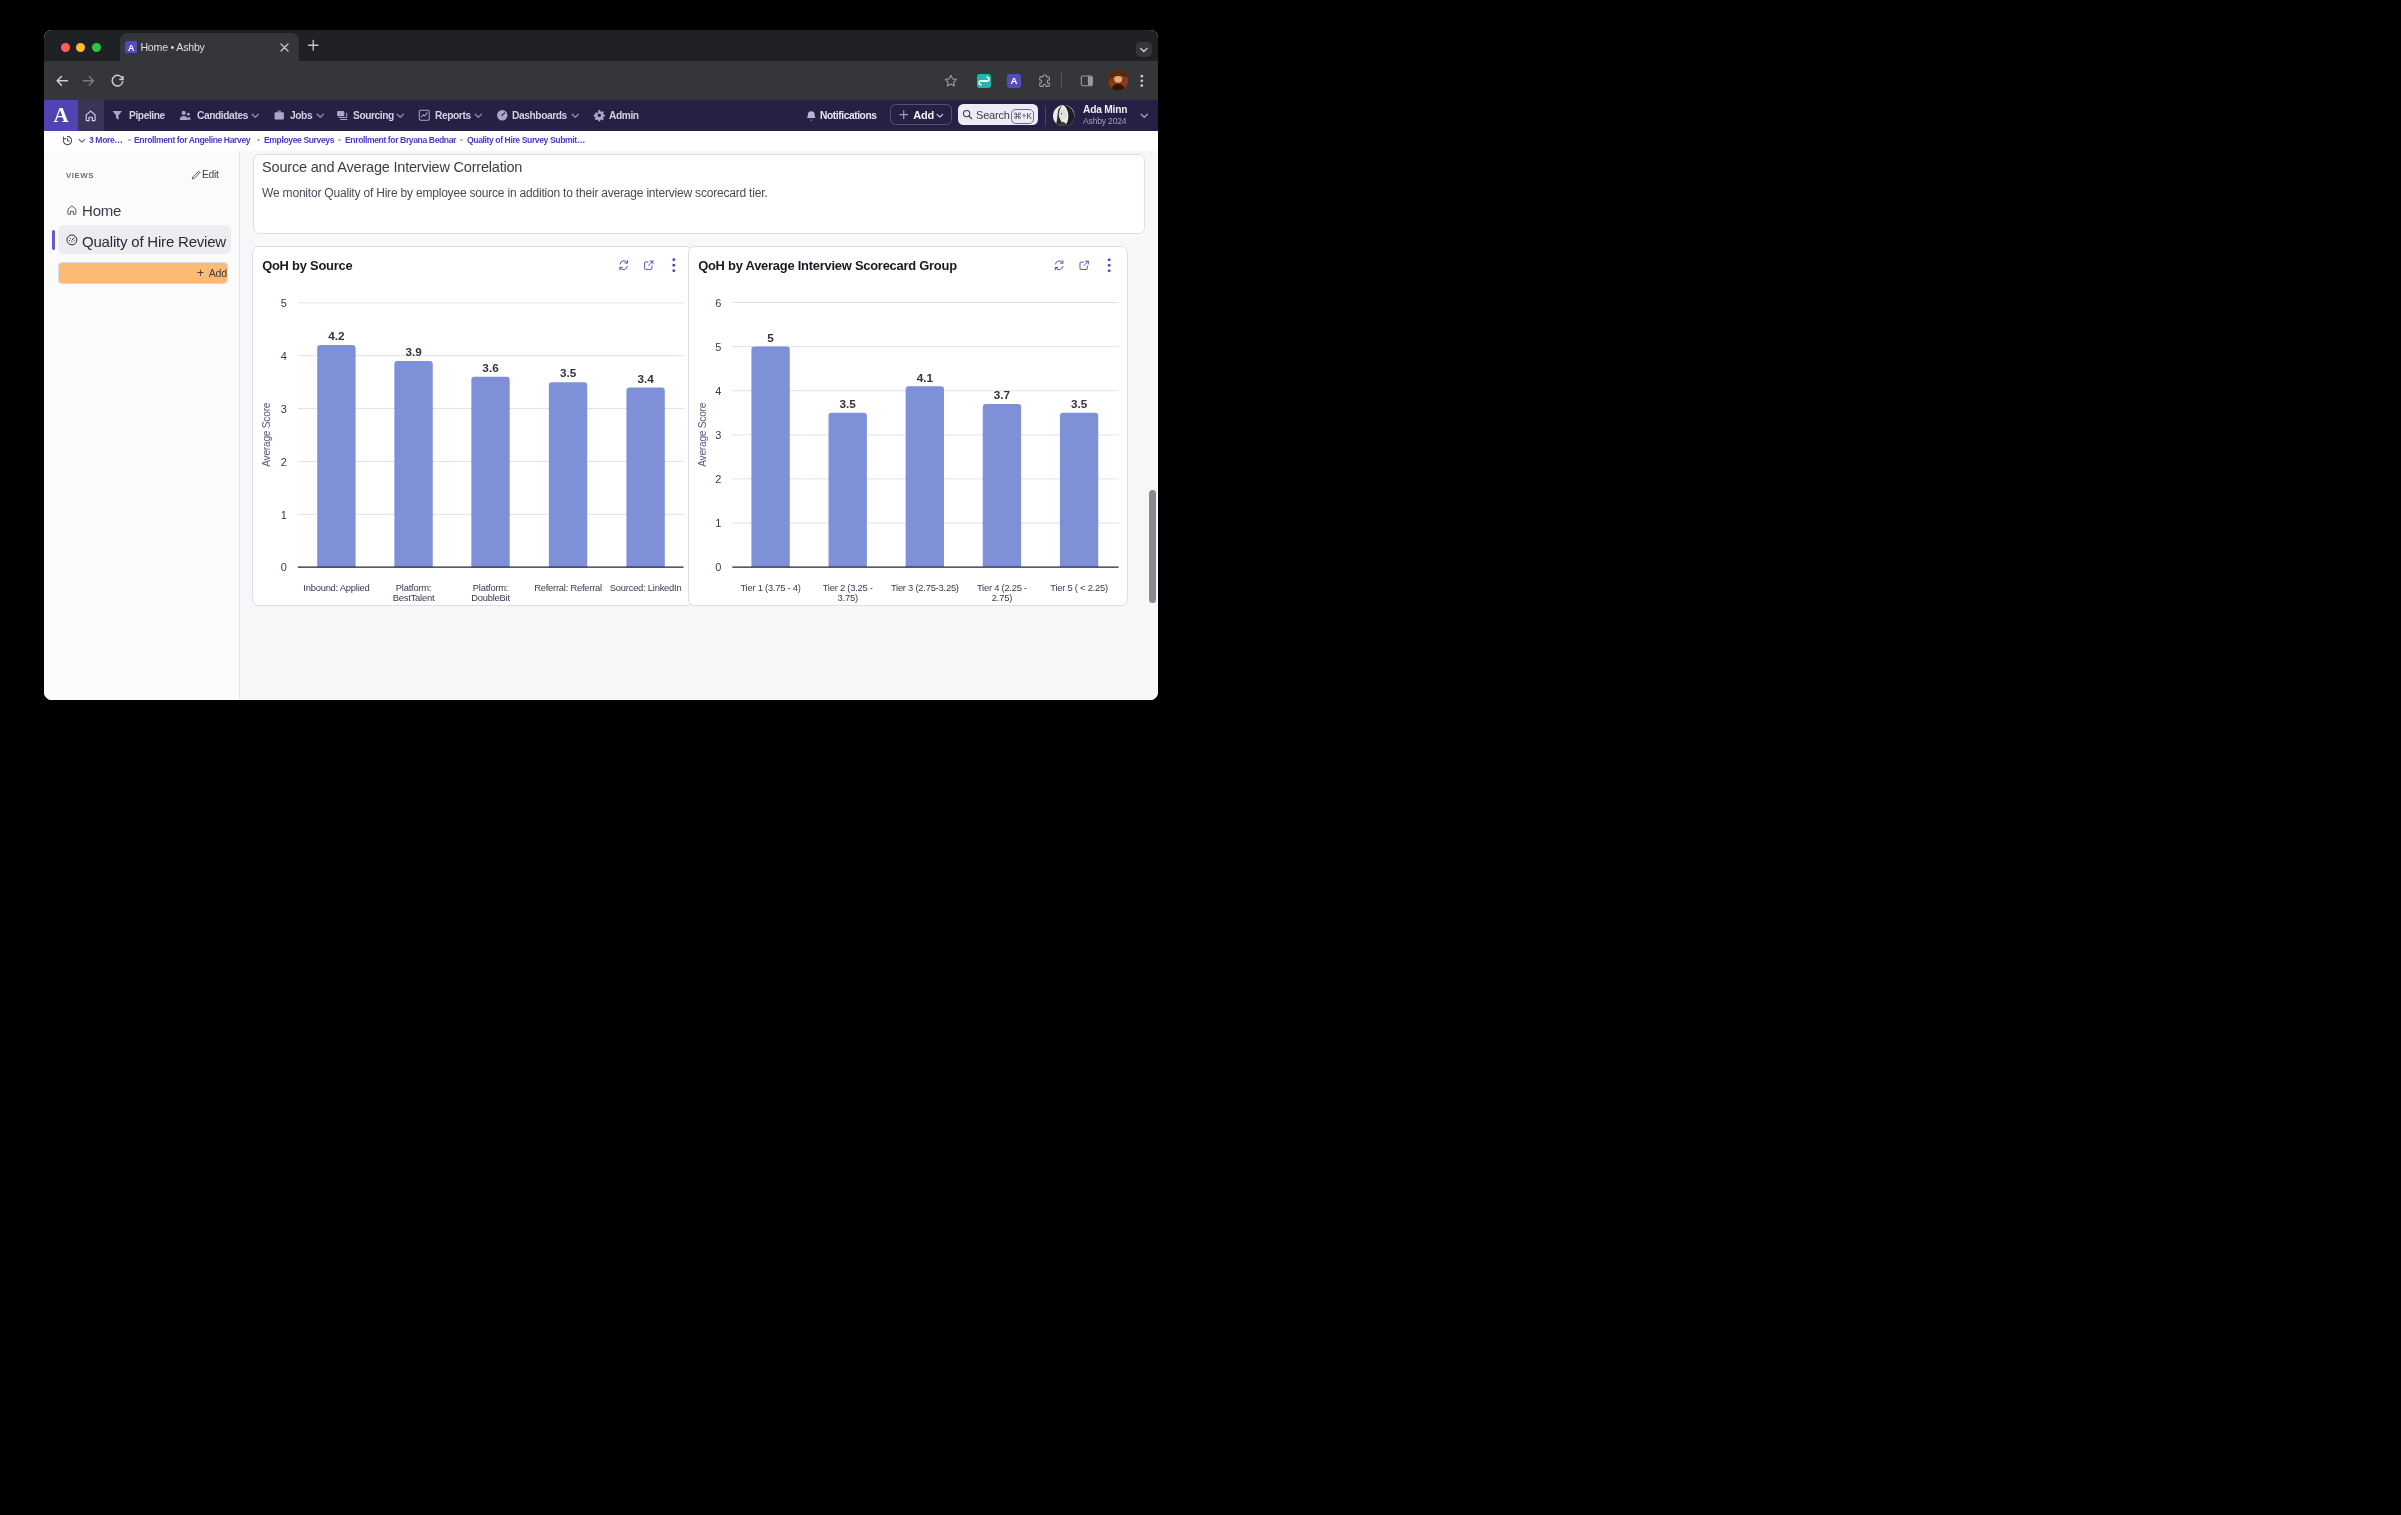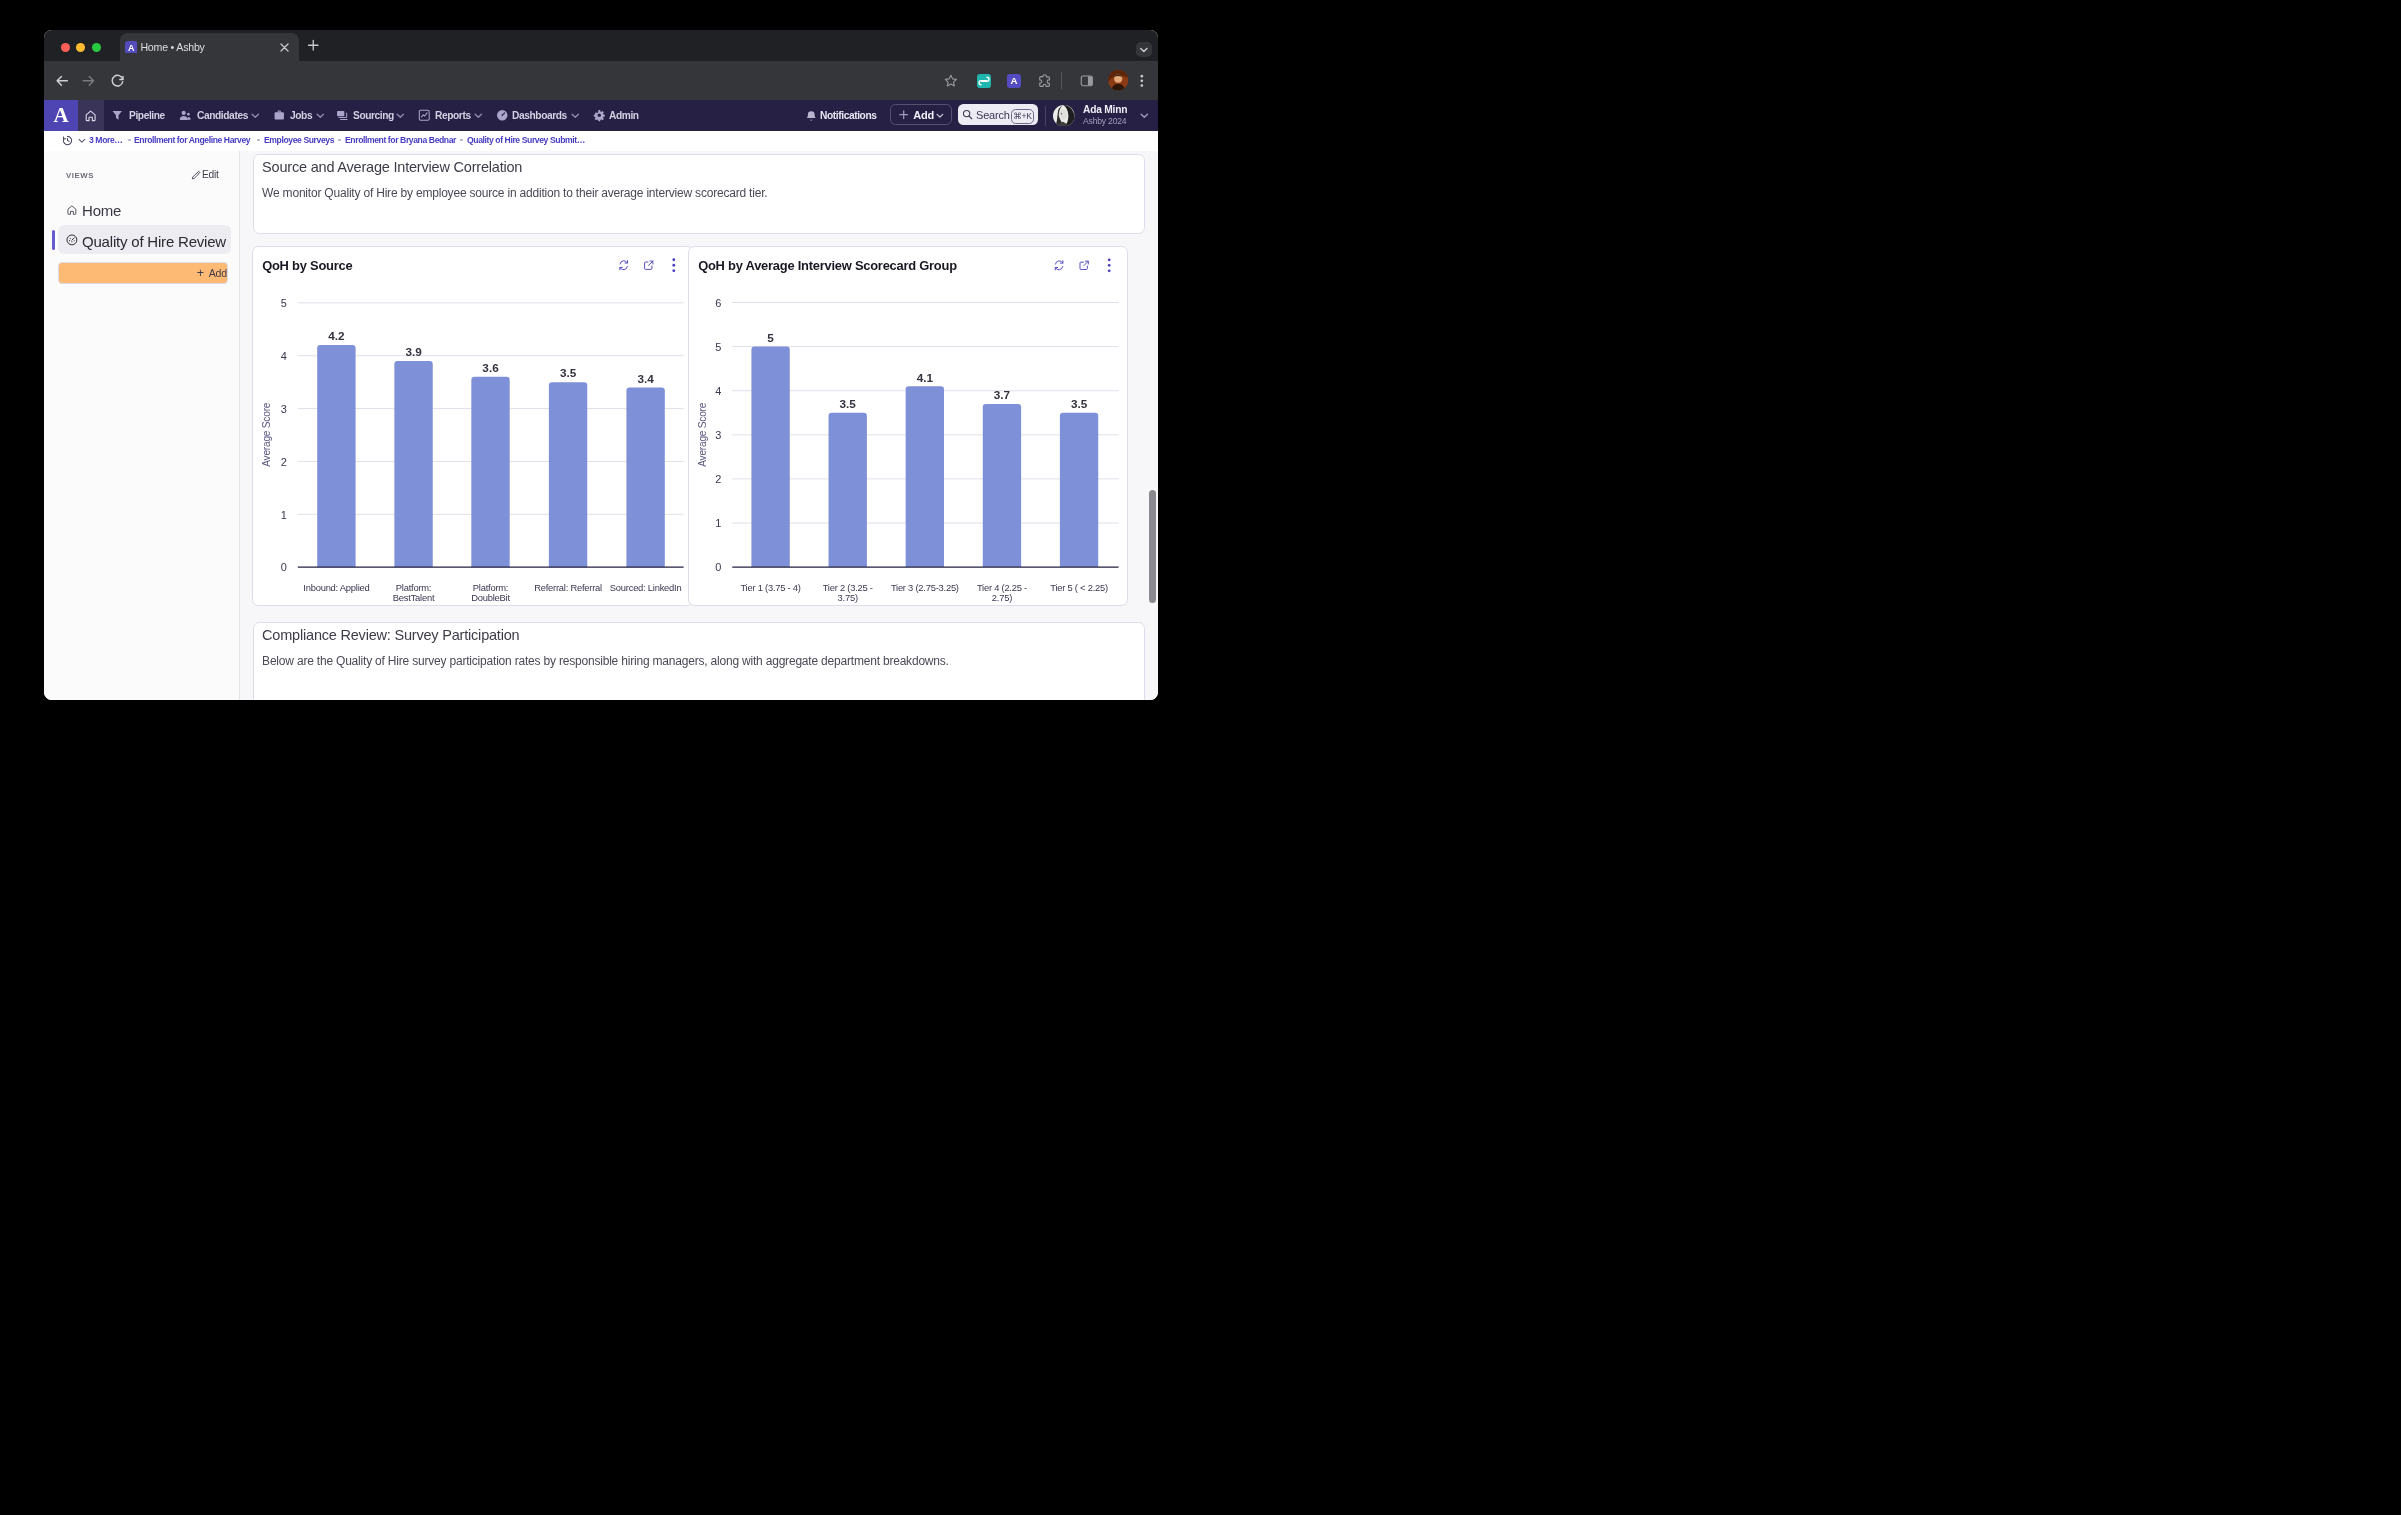--- a/index.html
+++ b/index.html
@@ -414,21 +414,17 @@
             <text x="105.5" y="440">Tier 1 (3.75 - 4)</text>
             <text x="204" y="440">Tier 2 (3.25 -</text>
               <text x="204" y="453">3.75)</text>
             <text x="302.5" y="440">Tier 3 (2.75-3.25)</text>
             <text x="401" y="440">Tier 4 (2.25 -</text>
               <text x="401" y="453">2.75)</text>
             <text x="499.5" y="440">Tier 5 ( &lt; 2.25)</text>
           </g>
         </svg>
       </div>
-      <div class="card" style="left:12.5px;top:471px;width:892px;height:102px">
-        <div class="abs h1" style="left:8.6px;top:4.3px">Compliance Review: Survey Participation</div>
-        <div class="abs sub" style="left:8.6px;top:31px">Below are the Quality of Hire survey participation rates by responsible hiring managers, along with aggregate department breakdowns.</div>
-      </div>
       <div class="abs" style="right:2.4px;top:339px;width:6.7px;height:113px;background:#8a898f;border-radius:3.5px"></div>
     </div>
   </div>
 </div>
 
 
 </body></html>

